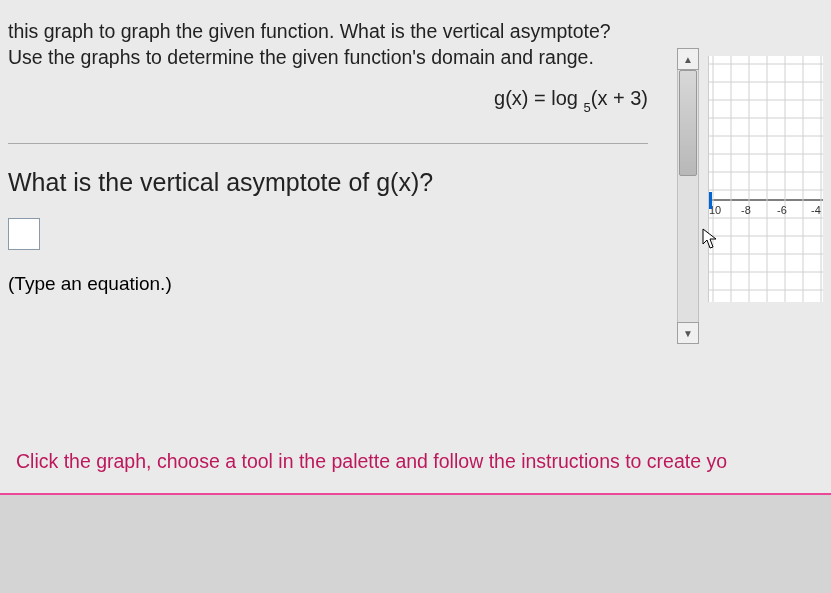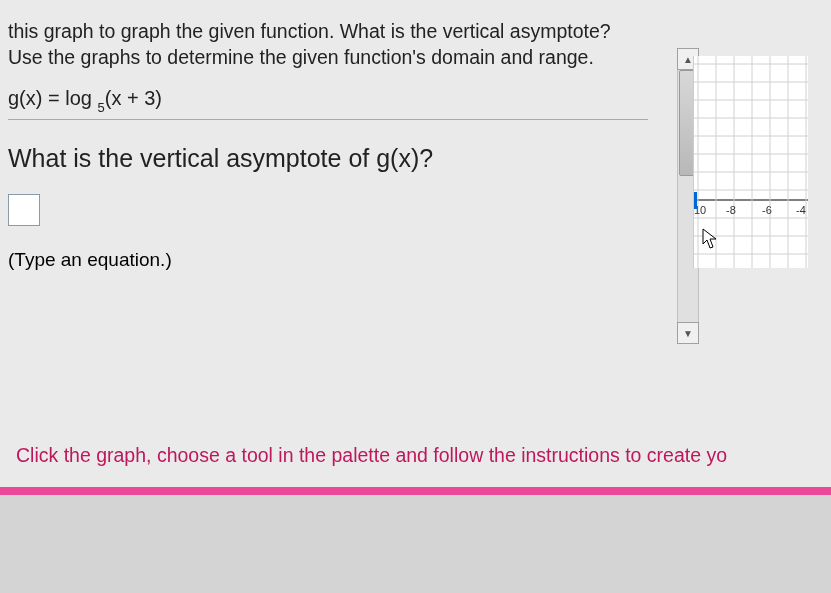--- a/index.html
+++ b/index.html
@@ -8,42 +8,43 @@
     height: 593px;
     font-family: Arial, Helvetica, sans-serif;
     background: #d4d4d4;
     position: relative;
     overflow: hidden;
   }
   .page {
     background: #eaeaea;
     width: 100%;
     height: 495px;
-    padding: 18px 23px 8px 8px;
-    position: relative;
-    border-bottom: 8px solid #ec4899;
+    padding: 18px 8px 8px 8px;
+    position: relative;
+    border-bottom: 2px solid #ec4899;
   }
   .content-wrap {
     position: relative;
     height: 100%;
   }
   .text-area {
     width: 640px;
     color: #222;
     font-size: 19px;
     line-height: 1.35;
   }
   .instruction {
     margin-bottom: 14px;
     font-size: 19.5px;
   }
   .equation {
     font-size: 20px;
     margin-top: 6px;
-    margin-bottom: 5px;
+    margin-bottom: 29px;
+    text-align: right;
   }
   .equation .sub { font-size: 13px; vertical-align: sub; position: relative; top: 2px; }
   .hr {
     border: none;
     border-top: 1px solid #aaa;
     margin: 4px 0 22px 0;
     width: 640px;
   }
   .question {
     font-size: 25px;
@@ -106,21 +107,21 @@
     height: 106px;
     background: linear-gradient(#d8d8d8,#b8b8b8);
     border: 1px solid #999;
     border-radius: 2px;
   }
   .graph-box {
     position: absolute;
     top: 38px;
     right: 0;
     width: 115px;
-    height: 212px;
+    height: 246px;
     background: #fff;
     border-left: 1px solid #ccc;
     overflow: hidden;
   }
   .grid {
     position: absolute;
     top: 0; left: 0; right: 0; bottom: 0;
   }
   .grid line.g { stroke: #d0d0d0; stroke-width: 1; }
   .grid line.ax { stroke: #555; stroke-width: 1.4; }

